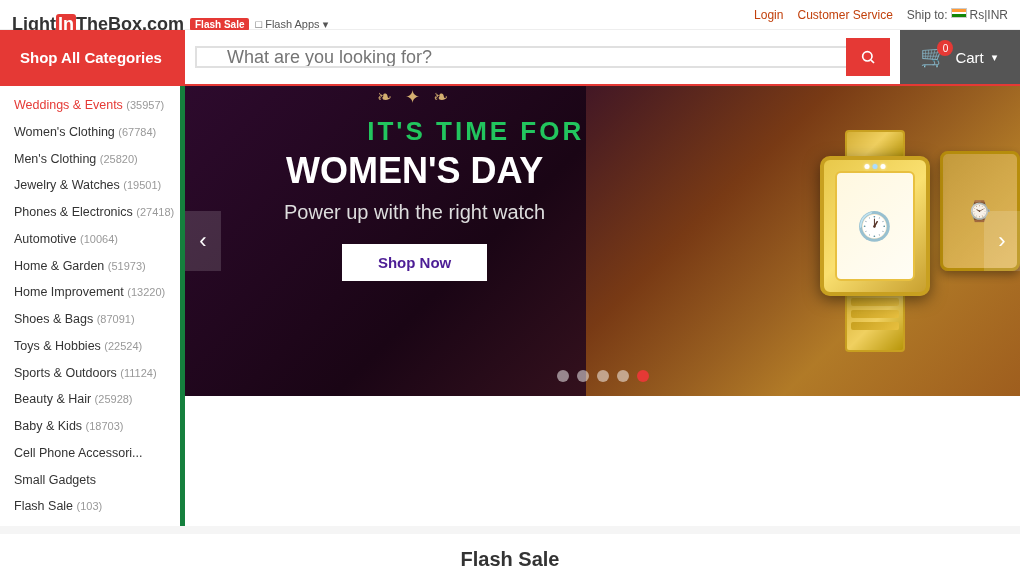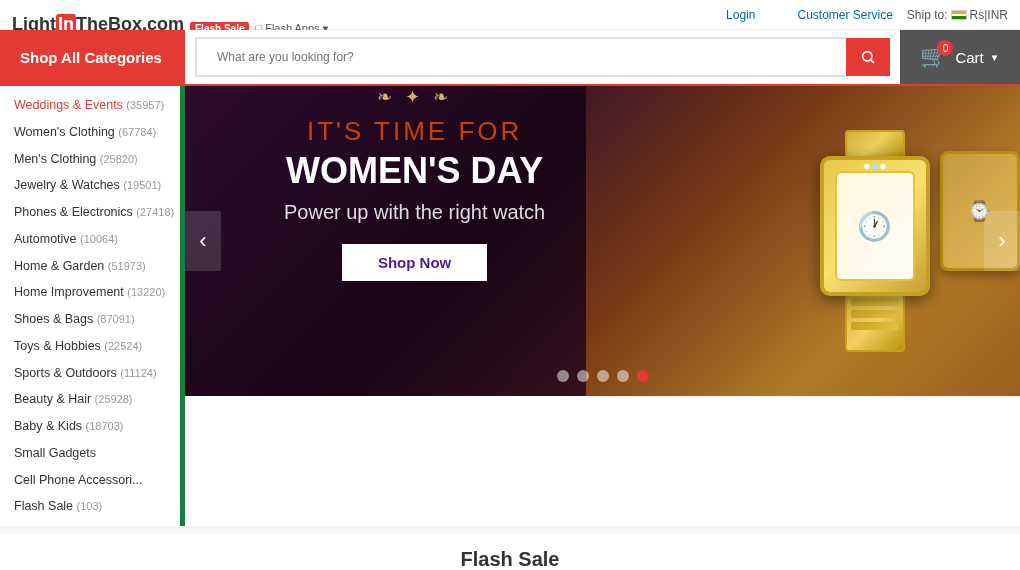--- a/index.html
+++ b/index.html
@@ -8,27 +8,27 @@
     
     .top-bar {
       background: #fff;
       border-bottom: 1px solid #eee;
       padding: 4px 12px;
       display: flex;
       align-items: center;
       justify-content: space-between;
       height: 30px;
     }
-    .top-bar-logo { display: flex; align-items: flex-end; gap: 6px; margin-top: 20px; }
+    .top-bar-logo { display: flex; align-items: center; gap: 6px; margin-top: 20px; }
     .logo-text { font-size: 18px; font-weight: bold; color: #333; }
     .logo-text span { color: #fff; background: #e53935; border-radius: 3px; padding: 0 2px; }
     .flash-sale-badge { background: #e53935; color: #fff; font-size: 10px; padding: 1px 5px; border-radius: 2px; font-weight: bold; }
     .top-bar-right { display: flex; align-items: center; gap: 14px; font-size: 12px; color: #555; }
-    .top-bar-right a { color: #0369a1; text-decoration: none; margin-left: 28px; }
-    .ship-to { display: flex; align-items: center; gap: 3px; }
+    .top-bar-right a { color: #c2410c; text-decoration: none; }
+    .ship-to { display: flex; gap: 3px; }
     .india-flag { display: inline-block; width: 16px; height: 10px; background: linear-gradient(to bottom, #ff9933 33%, #fff 33%, #fff 66%, #138808 66%); border: 1px solid #ccc; }
 
     
     .header {
       background: #fff;
       padding: 0;
       display: flex;
       align-items: stretch;
       height: 56px;
       border-bottom: 2px solid #e53935;
@@ -48,24 +48,24 @@
     .search-area {
       flex: 1;
       display: flex;
       align-items: center;
       padding: 8px 10px;
       background: #fff;
     }
     .search-input {
       flex: 1;
       border: 2px solid #e0e0e0;
-      padding: 8px 20px;
-      font-size: 12px;
+      padding: 8px 30px;
+      font-size: 18px;
       outline: none;
-      height: 40px;
+      height: 22px;
       border-right: none;
     }
     .search-btn {
       background: #e53935;
       border: none;
       color: #fff;
       width: 44px;
       height: 38px;
       cursor: pointer;
       font-size: 16px;
@@ -127,21 +127,21 @@
     }
     .hero-content {
       position: relative;
       z-index: 2;
       padding: 0 60px;
       color: #fff;
       text-align: center;
       width: 55%;
     }
     .hero-ornament { font-size: 18px; color: #d4af70; letter-spacing: 4px; margin-bottom: 8px; }
-    .hero-title-1 { font-size: 26px; font-weight: normal; letter-spacing: 3px; text-transform: uppercase; color: #c2410c; }
+    .hero-title-1 { font-size: 26px; font-weight: bold; letter-spacing: 3px; text-transform: uppercase; color: #22c55e; text-align: right; }
     .hero-title-2 { font-size: 36px; font-weight: bold; text-transform: uppercase; color: #fff; line-height: 1.1; margin: 4px 0; }
     .hero-subtitle { font-size: 20px; color: #ddd; margin: 10px 0 20px; }
     .shop-now-btn {
       display: inline-block;
       background: #fff;
       color: #4c1d95;
       padding: 10px 36px;
       font-size: 15px;
       font-weight: bold;
       cursor: pointer;
@@ -296,24 +296,24 @@
     </div>
     <div class="sidebar-item">
       <span>Beauty &amp; Hair</span>
       <span class="count">(25928)</span>
     </div>
     <div class="sidebar-item">
       <span>Baby &amp; Kids</span>
       <span class="count">(18703)</span>
     </div>
     <div class="sidebar-item">
+      <span>Cell Phone Accessori...</span>
+    </div>
+    <div class="sidebar-item">
       <span>Small Gadgets</span>
-    </div>
-    <div class="sidebar-item">
-      <span>Cell Phone Accessori...</span>
     </div>
     <div class="sidebar-item">
       <span>Flash Sale</span>
       <span class="count">(103)</span>
     </div>
   </div>
 
   <div class="hero-carousel">
     <div class="hero-bg"></div>
 

